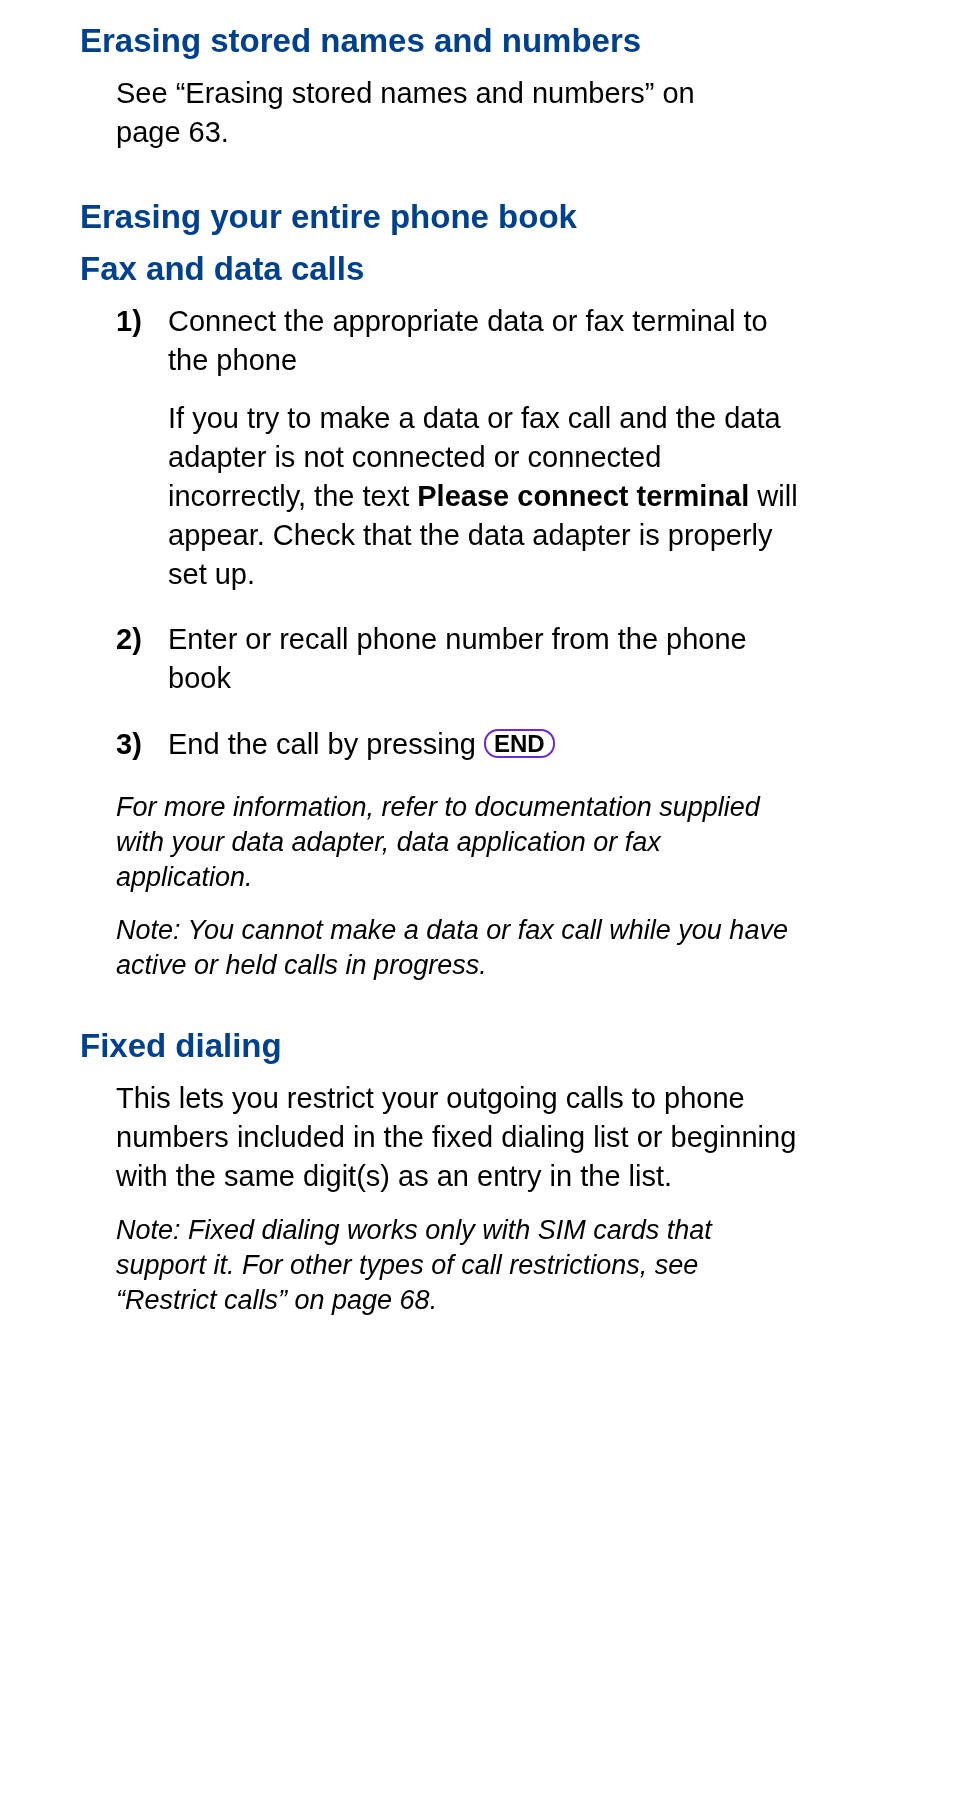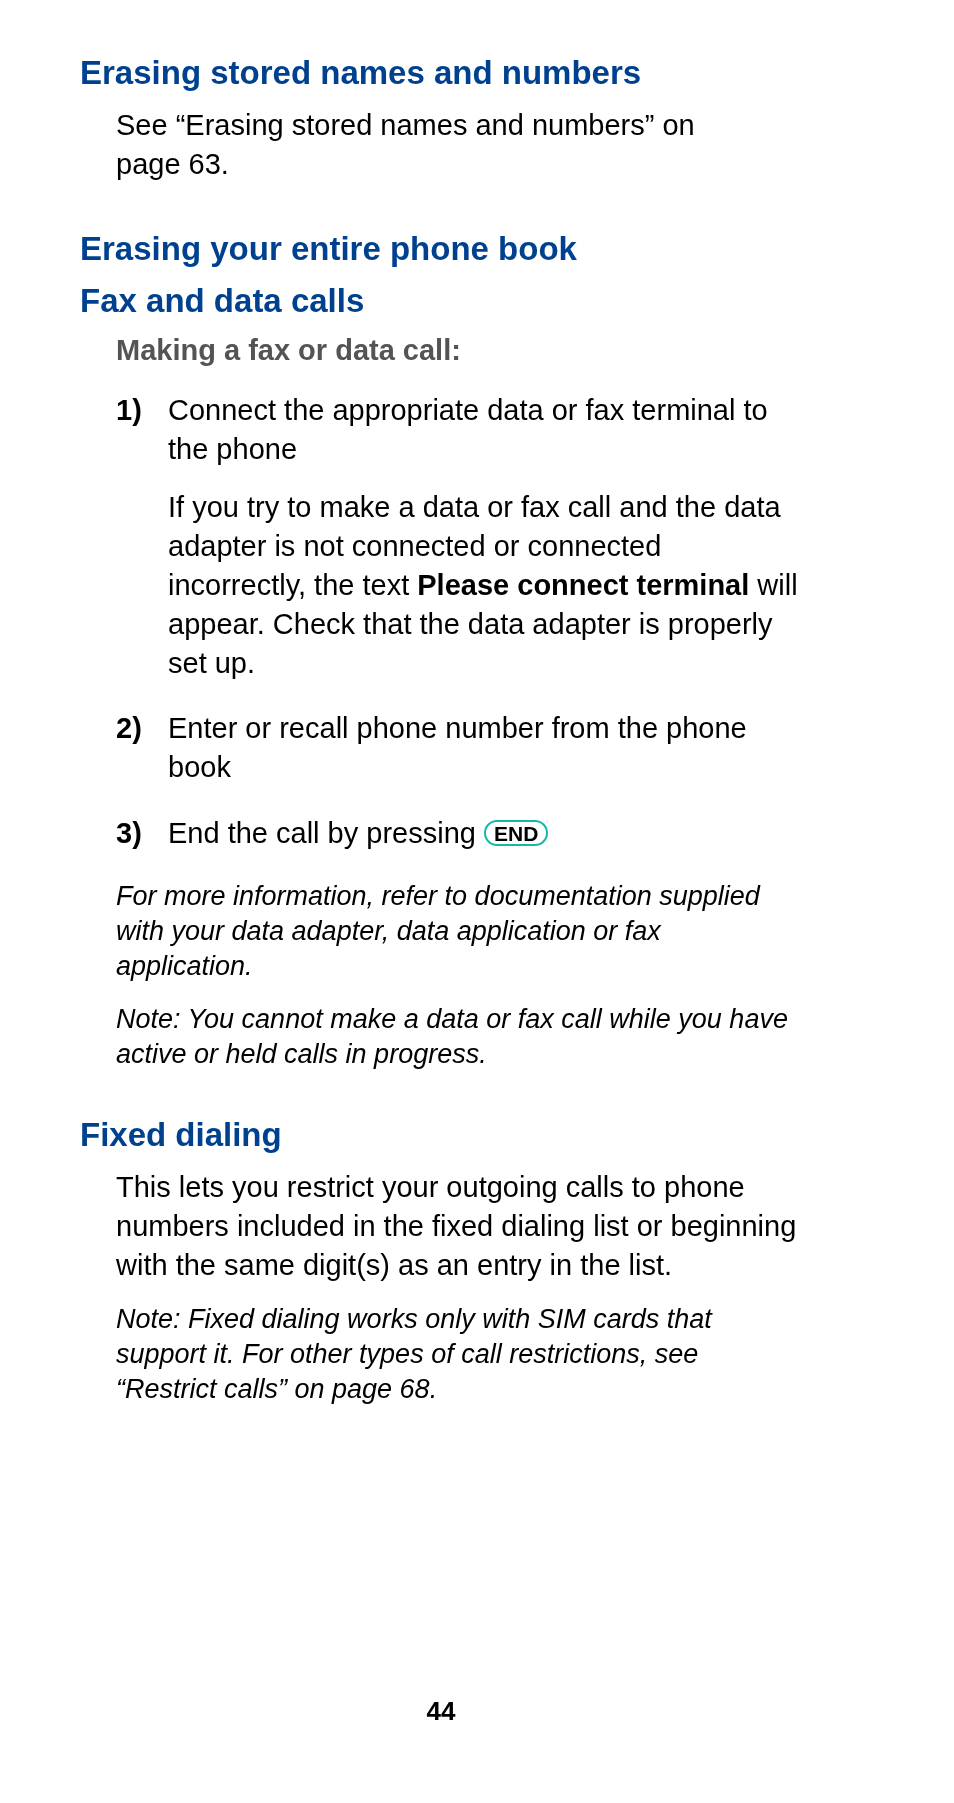--- a/index.html
+++ b/index.html
@@ -1,20 +1,20 @@
 <!DOCTYPE html>
 <html><head>
 <meta charset="utf-8">
 <style>
   html,body{margin:0;padding:0;background:#fff;}
   .page{
     width:882px;
     min-height:1803px;
     box-sizing:border-box;
-    padding:54px 80px 40px 80px;
+    padding:22px 80px 40px 80px;
     font-family:"Helvetica Neue",Helvetica,Arial,sans-serif;
     color:#000;
     position:relative;
   }
   .h2{
     color:#00418f;
     font-weight:700;
     font-size:33px;
     letter-spacing:0px;
     margin:0 0 14px 0;
@@ -65,25 +65,25 @@
   .strong{font-weight:700;font-stretch:condensed;}
   .note{
     font-style:italic;
     font-size:27px;
     line-height:1.3;
     margin:11px 0 18px 36px;
     max-width:760px;
   }
   .end-btn{
     display:inline-block;
-    border:2px solid #14b8a6;
+    border:2px solid #6d28d9;
     border-radius:14px;
     font-style:normal;
     font-weight:700;
-    font-size:21px;
+    font-size:24px;
     font-stretch:extra-condensed;
     padding:1px 8px 0px 8px;
     vertical-align:2px;
     line-height:1;
   }
   .pn{
     position:absolute;
     bottom:76px;
     left:0;right:0;
     text-align:center;
@@ -97,21 +97,20 @@
 
 <div class="page">
 
   <div class="h2">Erasing stored names and numbers</div>
   <div class="sub">See “Erasing stored names and numbers” on page&nbsp;63.</div>
 
   <div class="h2">Erasing your entire phone book</div>
 
   <div class="h2">Fax and data calls</div>
 
-  <div class="h3">Making a fax or data call:</div>
 
   <ol class="ol">
     <li>
       <span class="num">1)</span>
       <span class="li-body">
         <p>Connect the appropriate data or fax terminal to the phone</p>
         <p><span>If you try to make a data or fax call and the data adapter is not connected or connected incorrectly, the text </span><span class="strong">Please connect terminal</span><span> will appear. Check that the data adapter is properly set up.</span></p>
       </span>
     </li>
     <li>
@@ -128,14 +127,13 @@
     </li>
   </ol>
 
   <div class="note">For more information, refer to documentation supplied with your data adapter, data application or fax application.</div>
   <div class="note" style="margin-bottom:44px;">Note: You cannot make a data or fax call while you have active or held calls in progress.</div>
 
   <div class="h2">Fixed dialing</div>
   <div class="body" style="margin-bottom:16px;">This lets you restrict your outgoing calls to phone numbers included in the fixed dialing list or beginning with the same digit(s) as an entry in the list.</div>
   <div class="note">Note: Fixed dialing works only with SIM cards that support it. For other types of call restrictions, see “Restrict calls” on page&nbsp;68.</div>
 
-  <div class="pn">44</div>
 </div>
 
 </body></html>

